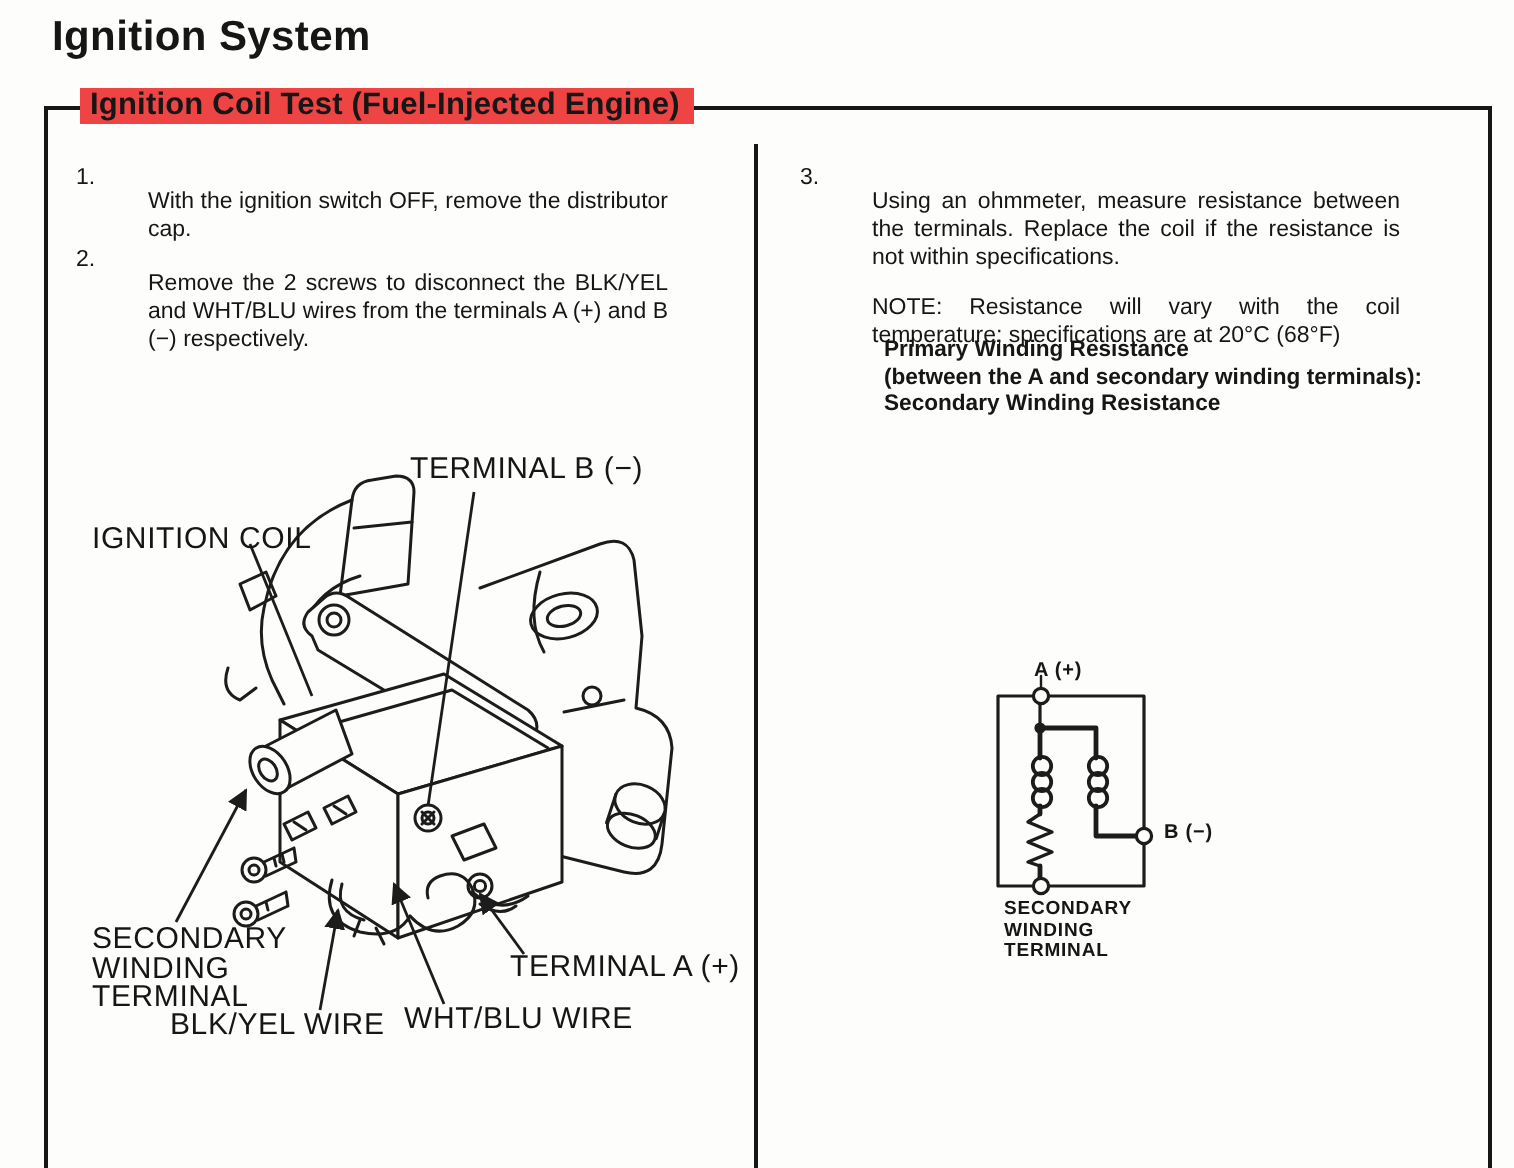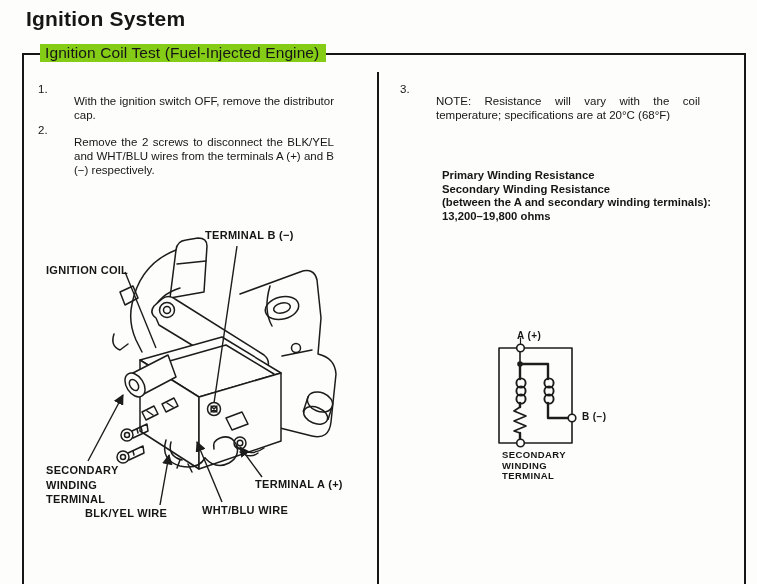--- a/index.html
+++ b/index.html
@@ -16,33 +16,33 @@
     left:26px; top:7px; font-size:21px; font-weight:bold; letter-spacing:0.2px;text-align:center;
   }
 
   
   .frame-top   { left:22px;  top:53px; width:724px; height:2px; background:#161616; }
   .border-left { left:22px;  top:53px; width:2px;  height:531px; background:#161616; }
   .border-right{ left:744px; top:53px; width:2px;  height:531px; background:#161616; }
   .col-divider { left:377px; top:72px; width:2px;  height:512px; background:#161616; }
 
   .section-title {
-    left:40px; top:44px; background:#84cc16; padding:0 7px 0 5px;
-    font-size:15.5px; font-weight:normal; letter-spacing:0.1px;
+    left:40px; top:44px; background:#ef4444; padding:0 7px 0 5px;
+    font-size:15.5px; font-weight:bold; letter-spacing:0.1px;
   }
 
   .step { position:absolute; display:flex; font-size:11.5px; line-height:13.8px; }
   .step .num { flex:none; width:24px; }
   .step .body { flex:1; }
   .step p { margin:12px; text-align:justify; }
 
   .spec-block { left:422px; top:169px; width:300px; font-size:11.3px; font-weight:bold; line-height:13.6px;margin-left:20px; }
 
   .dlabel {
-    position:absolute; font-size:11px; font-weight:bold; letter-spacing:0.3px; line-height:14.5px;
+    position:absolute; font-size:15px; font-weight:normal; letter-spacing:0.3px; line-height:14.5px;
     white-space:nowrap;
   }
   .clabel {
     position:absolute; font-size:9.5px; font-weight:bold; letter-spacing:0.4px; line-height:10.5px;
     white-space:nowrap;
   }
   svg { position:absolute; }
 </style>
 </head>
 <body>
@@ -64,29 +64,29 @@
 <div class="step" style="left:38px; top:124px; width:308px;">
   <span class="num">2.</span>
   <div class="body">
       <p>Remove the 2 screws to disconnect the BLK/YEL and WHT/BLU wires from the terminals A (+) and B (−) respectively.</p>
     </div>
 </div>
 
 <div class="step" style="left:400px; top:83px; width:312px;">
   <span class="num">3.</span>
   <div class="body">
+    <p>Using an ohmmeter, measure resistance between the terminals. Replace the coil if the resistance is not within specifications.</p>
     <p>NOTE: Resistance will vary with the coil temperature; specifications are at 20°C (68°F)</p>
   </div>
 </div>
 
 <div class="abs spec-block">
   <div>Primary Winding Resistance</div>
+  <div>(between the A and secondary winding terminals):</div>
   <div>Secondary Winding Resistance</div>
-  <div>(between the A and secondary winding terminals):</div>
-  <div>13,200–19,800 ohms</div>
 </div>
 
 <svg style="left:30px; top:228px;" width="345" height="305" viewBox="0 0 345 305">
   <defs>
     <marker id="ah" viewBox="0 0 10 10" refX="9" refY="5" markerWidth="7.5" markerHeight="7.5" orient="auto">
       <path d="M0,0 L10,5 L0,10 Z" fill="#1c1c1c"></path>
     </marker>
   </defs>
   <g stroke="#1c1c1c" stroke-width="1.5" fill="none" stroke-linecap="round" stroke-linejoin="round">
 

